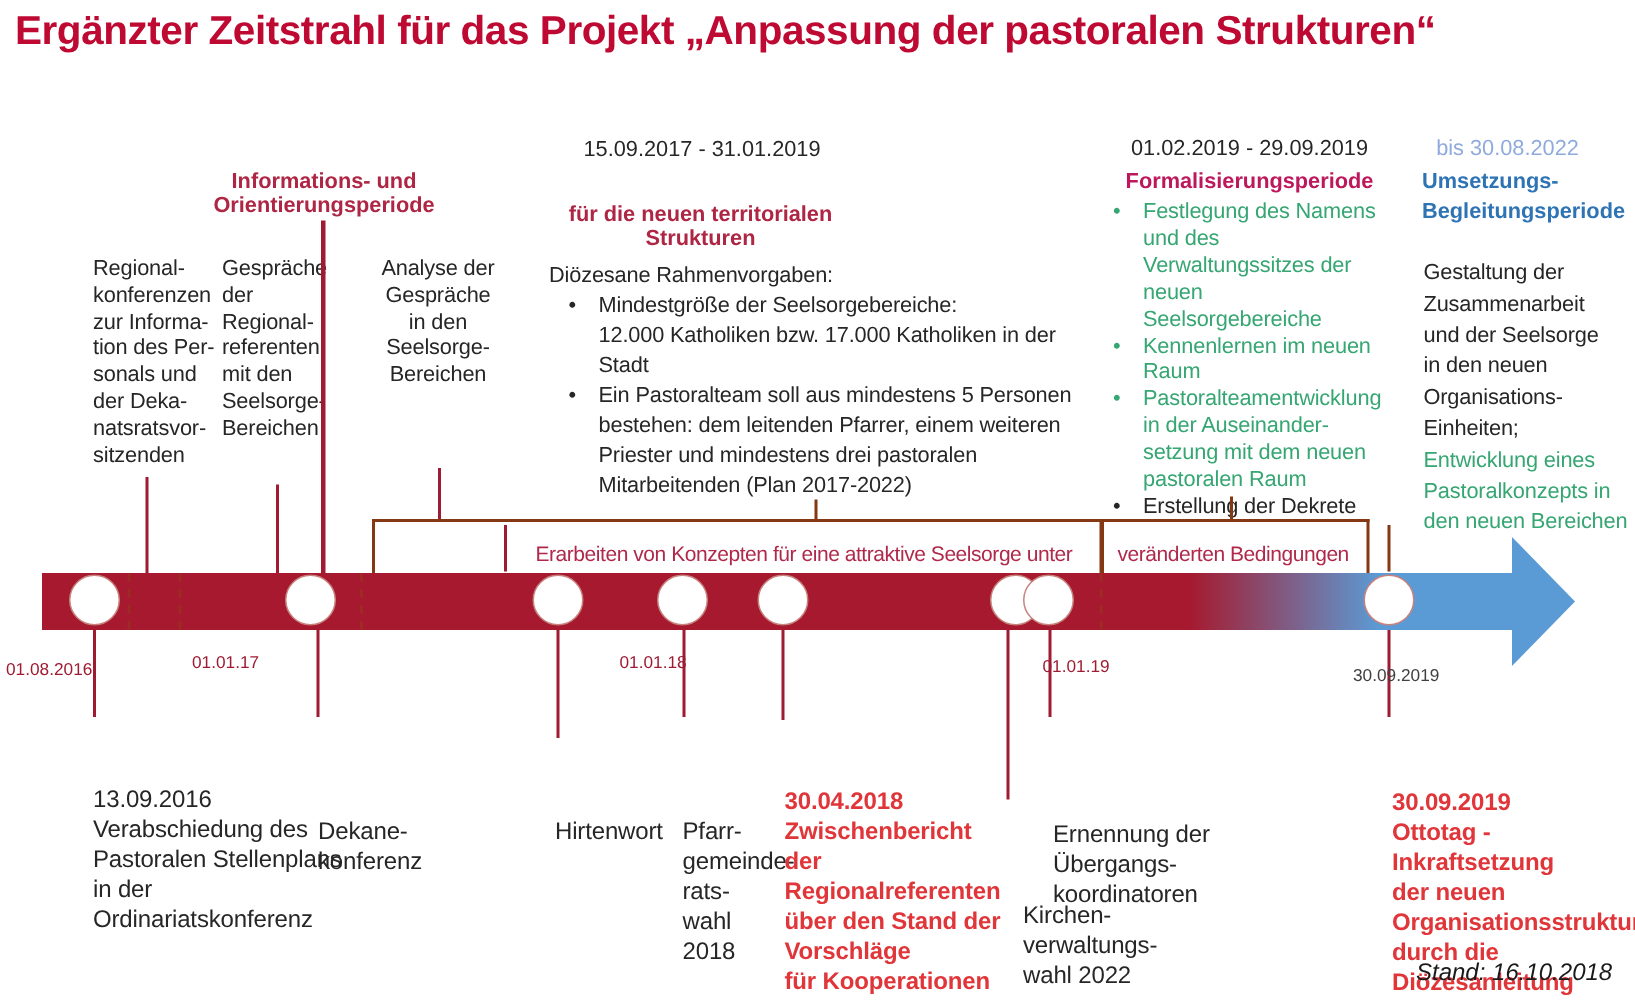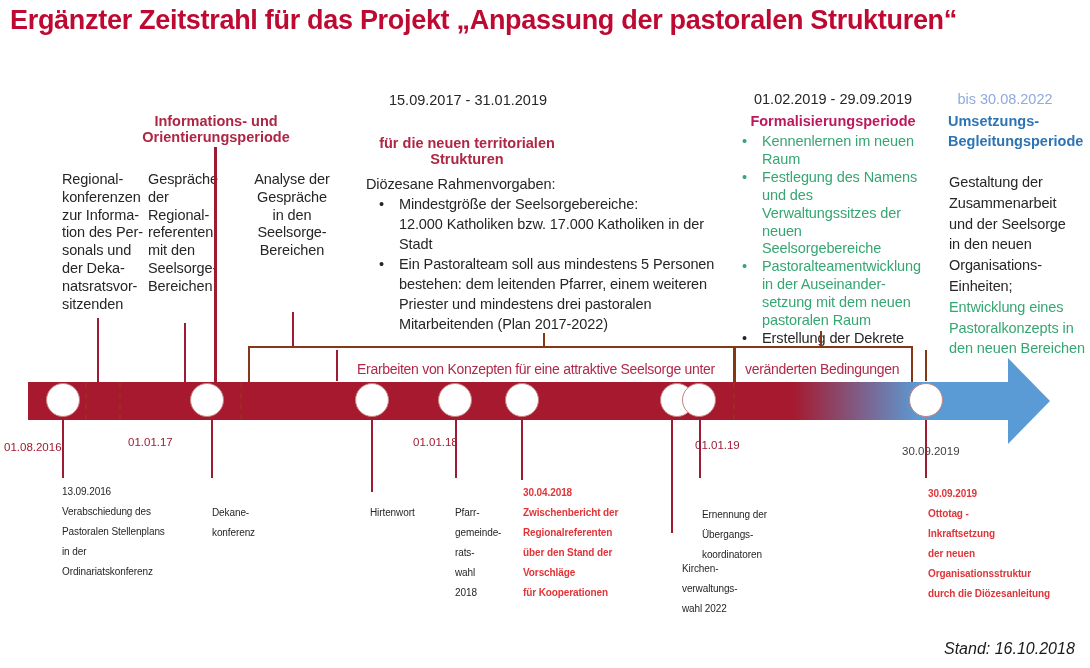--- a/index.html
+++ b/index.html
@@ -40,47 +40,47 @@
     border-left:42px solid #5B9BD5;
   }
   .dash{position:absolute;top:382px;height:38px;width:0;border-left:2px dashed rgba(150,60,30,0.5);}
   .ms{
     position:absolute;top:383px;width:34px;height:34px;border-radius:50%;
     background:#ffffff;border:1px solid #C8827E;box-sizing:border-box;z-index:5;
   }
   .banner-text{font-size:14px;color:#B0294A;letter-spacing:-0.3px;white-space:nowrap;}
   .axisdate{font-size:11.5px;color:#9E1B32;white-space:nowrap;}
   .axisdark{color:#404040;}
-  .event{font-size:10px;line-height:20px;letter-spacing:-0.1px;color:#262626;}
+  .event{font-size:16px;line-height:20px;letter-spacing:-0.1px;color:#262626;margin-top:42px;}
   .evred{color:#E03539;font-weight:bold;}
   .evdate{display:block;}
   .stand{font-size:16px;color:#1a1a1a;font-style:italic;}
 </style>
 </head>
 <body>
 
 <div class="canvas">
 
   <h1 class="abs title">Ergänzter Zeitstrahl für das Projekt „Anpassung der pastoralen Strukturen“</h1>
 
   <div class="abs pred c" style="left:83px;top:113px;width:266px">Informations- und Orientierungsperiode</div>
 
   <div class="abs pdates c" style="left:368px;top:92px;width:200px">15.09.2017 - 31.01.2019</div>
   <div class="abs pred c" style="left:342px;top:135px;width:250px">für die neuen territorialen Strukturen</div>
 
   <div class="abs pdates c" style="left:733px;top:91px;width:200px">01.02.2019 - 29.09.2019</div>
   <div class="abs pdark c" style="left:733px;top:113px;width:200px">Formalisierungsperiode</div>
 
   <div class="abs blist" style="left:736px;top:133px;width:186px">
-    <div class="bitem green pre">Kennenlernen im neuen
-Raum</div>
     <div class="bitem green pre">Festlegung des Namens
 und des
 Verwaltungssitzes der
 neuen Seelsorgebereiche</div>
+    <div class="bitem green pre">Kennenlernen im neuen
+Raum</div>
     <div class="bitem green pre">Pastoralteamentwicklung
 in der Auseinander-
 setzung mit dem neuen
 pastoralen Raum</div>
     <div class="bitem pre">Erstellung der Dekrete</div>
   </div>
 
   <div class="abs lblue c" style="left:940px;top:91px;width:130px">bis 30.08.2022</div>
   <div class="abs pblue pre" style="left:948px;top:112px;width:145px">Umsetzungs-
 Begleitungsperiode</div>

